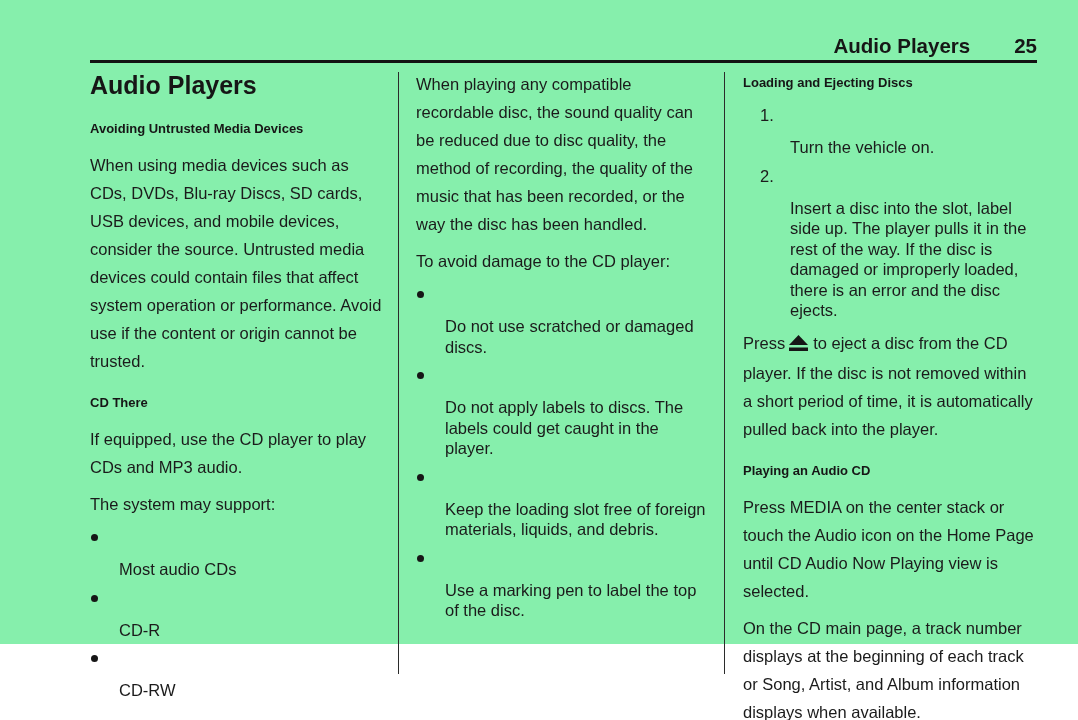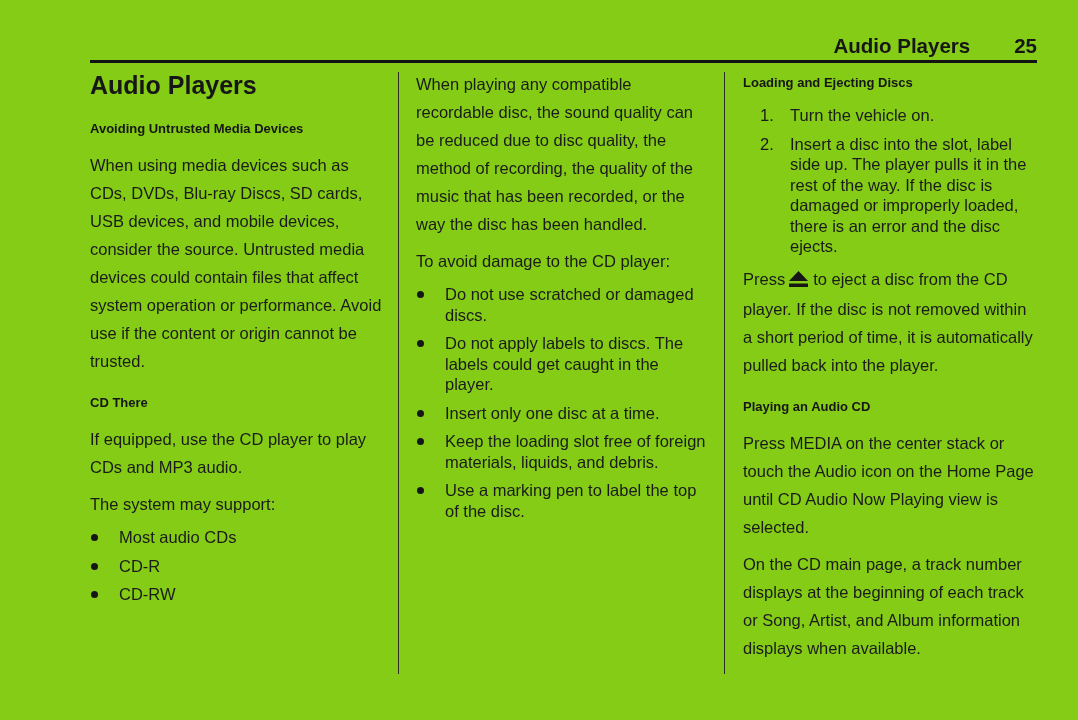--- a/index.html
+++ b/index.html
@@ -10,22 +10,22 @@
   body {
     width: 1078px;
     height: 720px;
     font-family: "Liberation Sans", sans-serif;
     color: #1b1b1b;
     overflow: hidden;
   }
   .page {
     position: relative;
     width: 1078px;
-    height: 720px;
-    background: #84cc16;
+    height: 644px;
+    background: #86efac;
   }
   .running-header {
     position: absolute;
     top: 34px;
     left: 90px;
     width: 947px;
     text-align: right;
     font-weight: bold;
     font-size: 20.5px;
     color: #161616;
@@ -102,21 +102,21 @@
     border-radius: 50%;
     background: #161616;
     margin-left: 1px;
   }
   .ol .bullet-box {
     flex: 0 0 47px;
     padding-top: 0;
     padding-left: 17px;
     box-sizing: border-box;
   }
-  .li-text { flex: 1 1 auto; }
+  .li-text { flex: 1 1 auto; margin-top: 32px; }
   .eject-icon {
     display: inline-block;
     vertical-align: -2px;
     margin: 0 5px 0 4px;
   }
 </style>
 </head>
 <body>
 
 <div class="page">
@@ -167,26 +167,20 @@
           <div class="list-item">
             <span class="bullet-box">
               <span class="bullet-dot"></span>
             </span>
             <span class="li-text">Do not apply labels to discs. The labels could get caught in the player.</span>
           </div>
           <div class="list-item">
             <span class="bullet-box">
               <span class="bullet-dot"></span>
             </span>
-            <span class="li-text">Insert only one disc at a time.</span>
-          </div>
-          <div class="list-item">
-            <span class="bullet-box">
-              <span class="bullet-dot"></span>
-            </span>
             <span class="li-text">Keep the loading slot free of foreign materials, liquids, and debris.</span>
           </div>
           <div class="list-item">
             <span class="bullet-box">
               <span class="bullet-dot"></span>
             </span>
             <span class="li-text">Use a marking pen to label the top of the disc.</span>
           </div>
         </div>
       </div>

